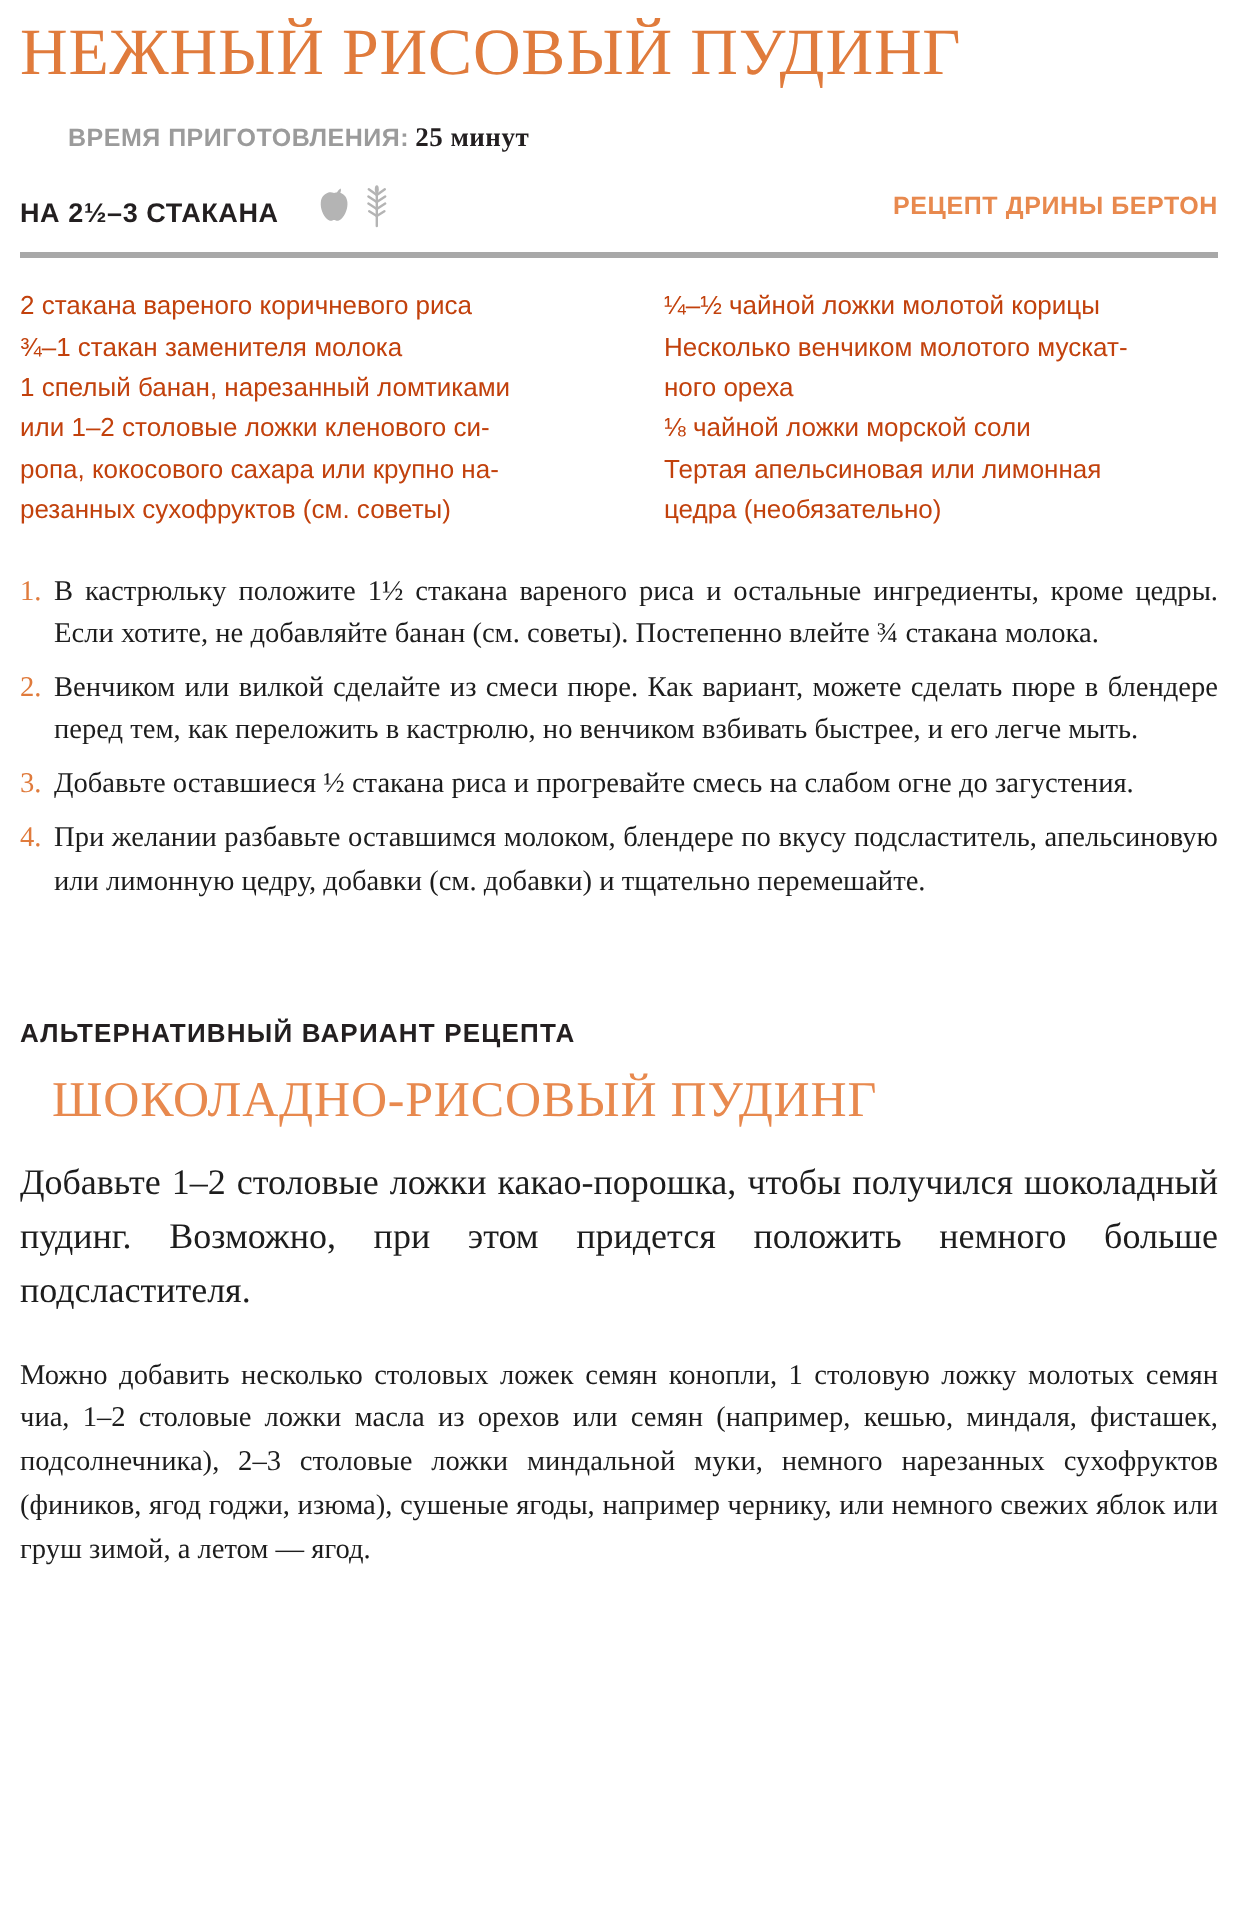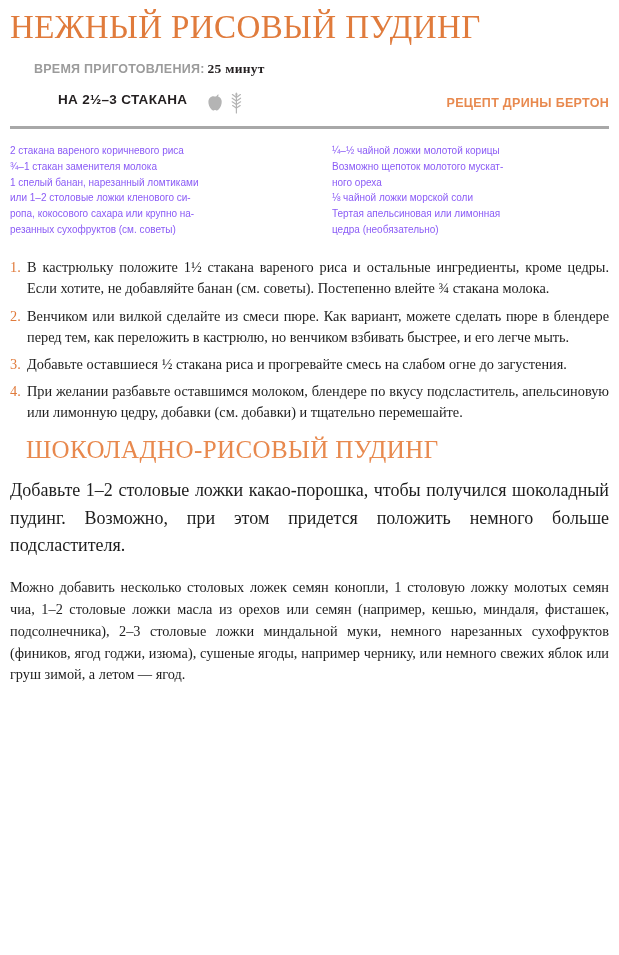--- a/index.html
+++ b/index.html
@@ -64,23 +64,22 @@
   
   .meta-row {
     margin-top: 17px;
     display: flex;
     align-items: center;
     justify-content: space-between;
     height: 22px;
   }
   .meta-left {
     display: flex;
-    align-items: flex-start;
+    align-items: flex-end;
     gap: 8px;
-    margin-left: 48px;
   }
   .yield-text {
     font-size: 13.5px;
     font-weight: 700;
     letter-spacing: 0.3px;
     color: #231f20;
     text-transform: uppercase;
     white-space: nowrap;
   }
   .diet-icons {
@@ -119,23 +118,23 @@
     text-justify: inter-word;
   }
 
   
   .ingredients {
     display: flex;
     margin-top: 14px;
     gap: 0;
   }
   .ing-col {
-    font-size: 10px;
+    font-size: 13px;
     line-height: 1.57;
-    color: #8b5cf6;
+    color: #c2410c;
   }
   .ing-col.left { width: 322px; padding-right: 6px; box-sizing: border-box; }
   .ing-col.right { width: 277px; }
   .ing-item { margin: 0; }
 
   
   .steps {
     margin-top: 20px;
     font-family: "Liberation Serif", serif;
   }
@@ -253,21 +252,21 @@
     <div class="ing-col left">
       <div class="ing-item">2 стакана вареного коричневого риса</div>
       <div class="ing-item">¾–1 стакан заменителя молока</div>
       <div class="ing-item">1 спелый банан, нарезанный ломтиками</div>
       <div class="ing-item">или 1–2 столовые ложки кленового си-</div>
       <div class="ing-item">ропа, кокосового сахара или крупно на-</div>
       <div class="ing-item">резанных сухофруктов (см. советы)</div>
     </div>
     <div class="ing-col right">
       <div class="ing-item">¼–½ чайной ложки молотой корицы</div>
-      <div class="ing-item">Возможно щепоток молотого мускат-</div>
+      <div class="ing-item">Несколько венчиком молотого мускат-</div>
       <div class="ing-item">ного ореха</div>
       <div class="ing-item">⅛ чайной ложки морской соли</div>
       <div class="ing-item">Тертая апельсиновая или лимонная</div>
       <div class="ing-item">цедра (необязательно)</div>
     </div>
   </div>
 
   <div class="steps">
     <div class="step">
       <span class="step-num">1.</span>
@@ -280,18 +279,19 @@
     <div class="step">
       <span class="step-num">3.</span>
       <span class="step-text">Добавьте оставшиеся ½ стакана риса и прогревайте смесь на слабом огне до загустения.</span>
     </div>
     <div class="step">
       <span class="step-num">4.</span>
       <span class="step-text">При желании разбавьте оставшимся молоком, блендере по вкусу подсластитель, апельсиновую или лимонную цедру, добавки (см. добавки) и тщательно перемешайте.</span>
     </div>
   </div>
 
+  <div class="section-kicker">АЛЬТЕРНАТИВНЫЙ ВАРИАНТ РЕЦЕПТА</div>
   <div class="section-title">ШОКОЛАДНО-РИСОВЫЙ ПУДИНГ</div>
   <p class="section-body">Добавьте 1–2 столовые ложки какао-порошка, чтобы получился шоколадный пудинг. Возможно, при этом придется положить немного больше подсластителя.</p>
 
   <p class="addins-body">Можно добавить несколько столовых ложек семян конопли, 1 столовую ложку молотых семян чиа, 1–2 столовые ложки масла из орехов или семян (например, кешью, миндаля, фисташек, подсолнечника), 2–3 столовые ложки миндальной муки, немного нарезанных сухофруктов (фиников, ягод годжи, изюма), сушеные ягоды, например чернику, или немного свежих яблок или груш зимой, а летом — ягод.</p>
 
 </div>
 
 </body></html>

